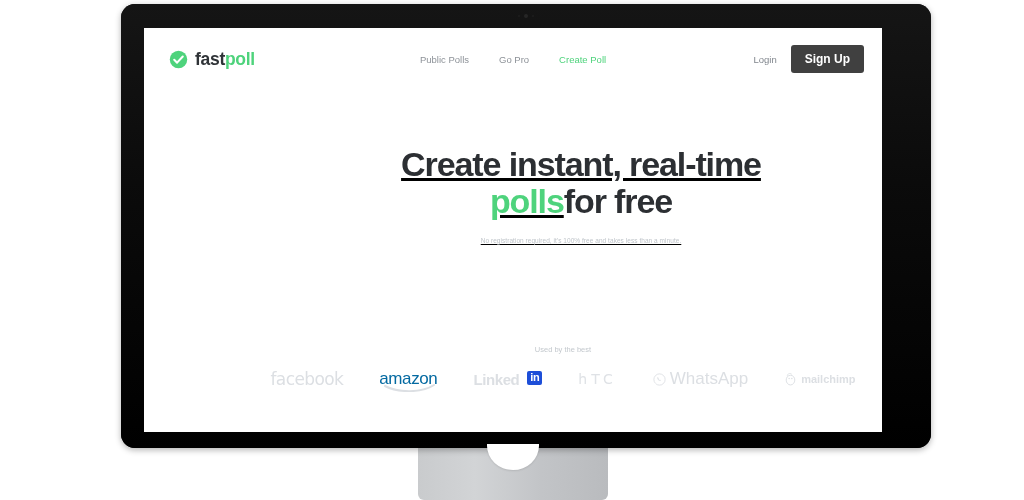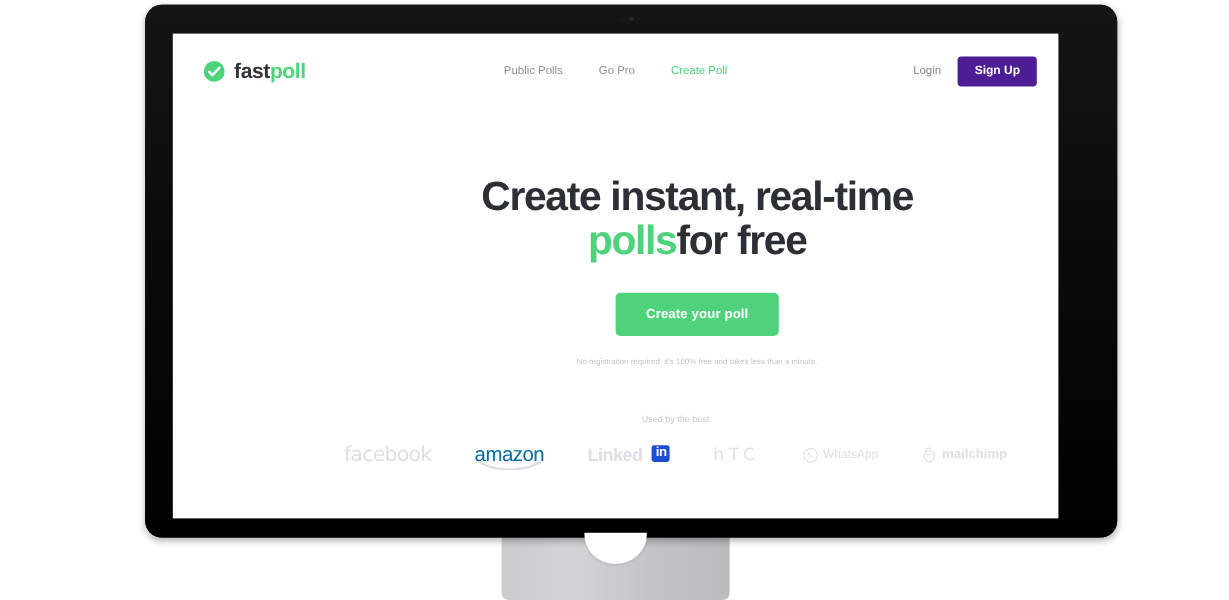--- a/index.html
+++ b/index.html
@@ -145,39 +145,40 @@
     align-items: center;
     gap: 14px;
   }
   .login-link {
     font-size: 9.5px;
     color: #80868d;
     text-decoration: none;
     cursor: pointer;
   }
   .signup-btn {
-    font-size: 10px;
+    font-size: 12px;
     font-weight: bold;
     color: #ffffff;
-    background: #4c1d95;
+    background: #404040;
     border: none;
     border-radius: 3px;
     padding: 7px 14px;
     cursor: pointer;
     white-space: nowrap;
     font-family: "Liberation Sans", sans-serif;
   }
 
   
   .hero {
     position: absolute;
     left: 0;
     top: 118px;
     width: 874px;
     text-align: center;
+    text-decoration: underline;
   }
   .hero-title {
     margin: 0;
     font-size: 34px;
     line-height: 1.08;
     font-weight: bold;
     letter-spacing: -1.1px;
     color: #2c2f33;
   }
   .hero-title .accent { color: #4ed37c; }
@@ -278,21 +279,21 @@
     padding: 1px 3px 2px 3px;
     line-height: 1;
   }
   .brand-htc {
     font-size: 14px;
     letter-spacing: 4px;
     color: #dfe2e6;
     font-family: "DejaVu Sans", sans-serif;
   }
   .brand-whatsapp {
-    font-size: 10px;
+    font-size: 17px;
     color: #dcdfe3;
     display: flex;
     align-items: center;
     gap: 4px;
   }
   .brand-mailchimp {
     font-size: 11px;
     font-weight: bold;
     color: #dcdfe3;
     display: flex;
@@ -339,23 +340,20 @@
           <button class="signup-btn">Sign Up</button>
         </div>
       </div>
 
       <div class="hero">
         <h1 class="hero-title">
           <span>Create instant, real-time</span><br>
           <span class="accent">polls</span><span class="hl-wrap"> for free</span>
         </h1>
 
-        <div class="cta-wrap">
-          <button class="cta-btn">Create your poll</button>
-        </div>
 
         <div class="cta-note">No registration required, it's 100% free and takes less than a minute.</div>
       </div>
 
       <div class="proof">
         <div class="proof-label">Used by the best</div>
 
         <div class="logo-row">
 
           <span class="brand brand-facebook">facebook</span>

